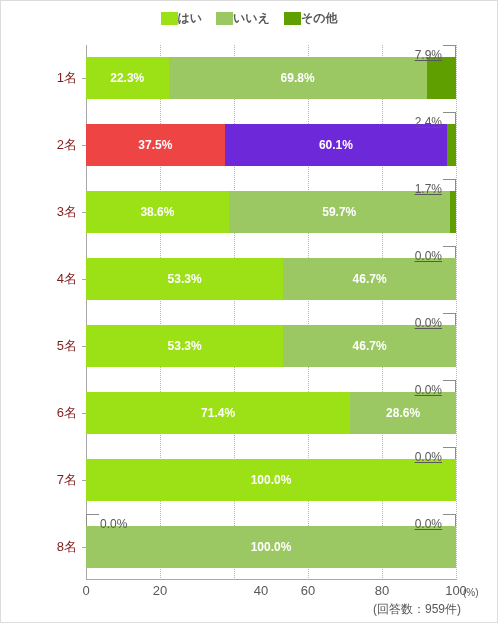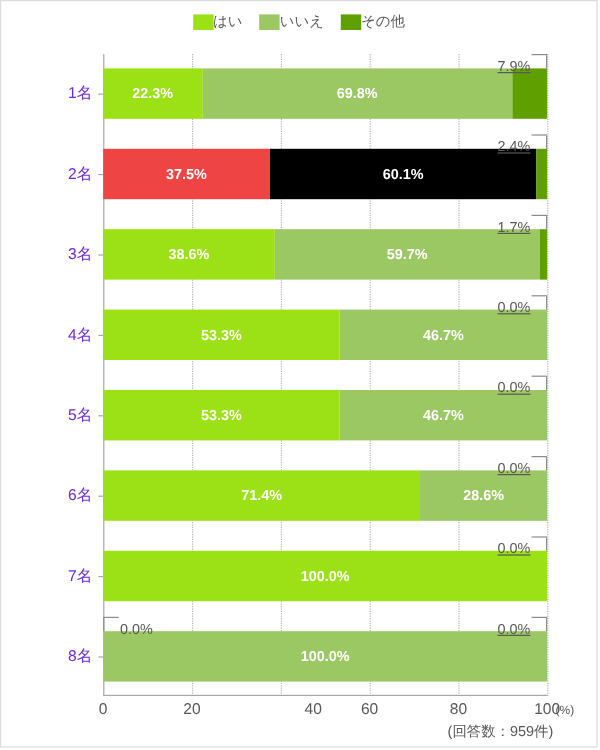--- a/index.html
+++ b/index.html
@@ -31,20 +31,21 @@
     width: 100%;
     display: flex;
     justify-content: center;
     align-items: center;
     gap: 14px;
   }
   .legend-item {
     display: flex;
     align-items: center;
     gap: 0;
+    font-weight: bold;
   }
   .legend-swatch {
     width: 17px;
     height: 13px;
     display: block;
   }
   .legend-label {
     font-size: 12px;
     line-height: 13px;
     color: #595757;
@@ -89,21 +90,21 @@
     width: 100%;
   }
   .row-label {
     position: absolute;
     right: 100%;
     margin-right: 9px;
     top: 50%;
     transform: translateY(-50%);
     font-size: 13px;
     white-space: nowrap;
-    color: #6d28d9;
+    color: #7f1d1d;
   }
   .row-tick {
     position: absolute;
     left: -4px;
     top: 50%;
     width: 4px;
     height: 1px;
     background: #a8a8a8;
   }
   .bar {
@@ -243,21 +244,21 @@
             <span class="callout-text">7.9%</span>
           </div>
         </div>
         <div class="row" style="top: 79.3125px; height: 42px;">
           <div class="row-label">2名</div>
           <div class="row-tick"></div>
           <div class="bar" style="width: 100%;">
             <div class="seg" style="width: 37.5%; background: #ef4444;">
               <span class="seg-label">37.5%</span>
             </div>
-            <div class="seg" style="width: 60.1%; background: #000000;">
+            <div class="seg" style="width: 60.1%; background: #6d28d9;">
               <span class="seg-label">60.1%</span>
             </div>
             <div class="seg" style="width: 2.4%; background: rgb(95, 160, 0);"></div>
           </div>
           <div class="callout callout-right" style="top: 0px; width: 0px; height: 0px;">
             <div class="leader" style="right: 0px; bottom: 0px; width: 0px; height: 11px; border-left-width: 1px;"></div>
             <div class="leader" style="right: 0px; bottom: 11px; width: 13px; height: 0px; border-top-width: 1px;"></div>
             <span class="callout-text">2.4%</span>
           </div>
         </div>

